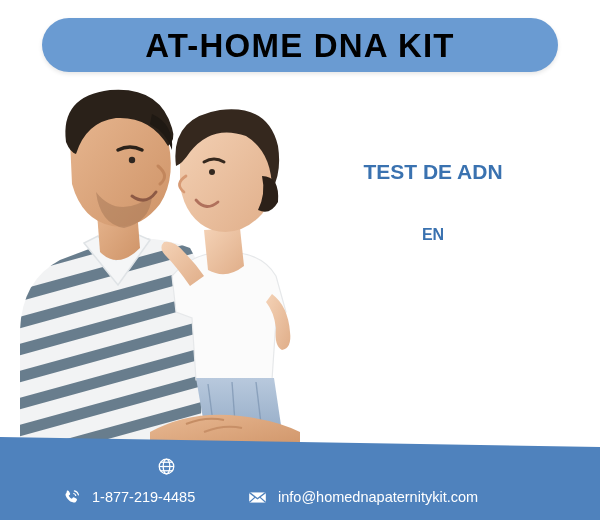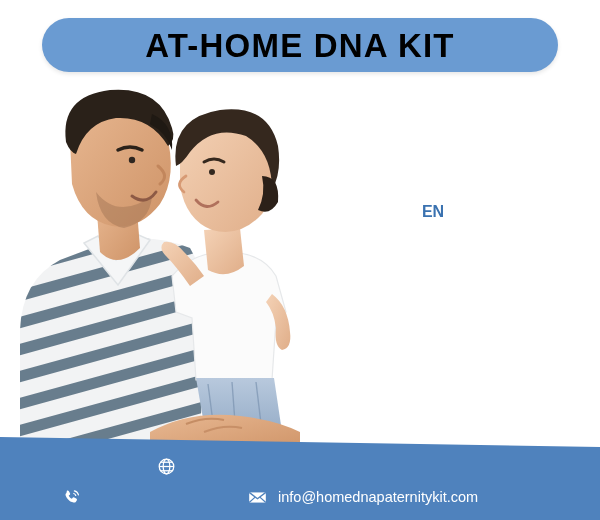--- a/index.html
+++ b/index.html
@@ -201,20 +201,21 @@
 
       <path d="M186 96 Q174 104 184 112" stroke="#d79a74" stroke-width="2.8" fill="none" stroke-linecap="round"></path>
 
       <path d="M150 352 Q190 330 240 336 Q276 340 300 352 L300 372 L150 372 Z" fill="url(#skinA)"></path>
       <path d="M186 344 Q206 336 224 340" stroke="#b97f56" stroke-width="2" fill="none" opacity="0.7"></path>
       <path d="M204 352 Q224 344 242 348" stroke="#b97f56" stroke-width="2" fill="none" opacity="0.6"></path>
     </svg>
   </div>
 
   <div class="text-block">
+    <div class="text-line line-1">TEST DE ADN</div>
     <div class="text-line line-2">EN</div>
   </div>
 
   <div class="footer"></div>
   <div class="footer-rows">
 
     <div class="footer-row row-web">
       <span class="fi-icon">
         <svg width="19" height="19" viewBox="0 0 24 24" fill="none" stroke="#ffffff" stroke-width="1.6">
           <circle cx="12" cy="12" r="9.2"></circle>
@@ -227,20 +228,21 @@
     </div>
 
     <div class="footer-row row-phone">
       <span class="fi-icon">
         <svg width="19" height="19" viewBox="0 0 24 24">
           <path d="M6.2 3.4c.9-.6 2 -.3 2.5.6l1.4 2.5c.4.8.2 1.8-.6 2.3l-1 .7c.6 1.9 2.1 3.4 4 4l.7-1c.5-.8 1.5-1 2.3-.6l2.5 1.4c.9.5 1.2 1.6.6 2.5l-1 1.5c-.7 1-2 1.4-3.2 1C10 17.8 6.2 14 4.6 9.6c-.4-1.2 0-2.5 1-3.2z" fill="#ffffff"></path>
           <path d="M15.6 3.6c2.6.6 4.6 2.6 5.2 5.2" stroke="#ffffff" stroke-width="1.5" fill="none" stroke-linecap="round"></path>
           <path d="M14.9 6.9c1.2.4 2.1 1.3 2.5 2.5" stroke="#ffffff" stroke-width="1.5" fill="none" stroke-linecap="round"></path>
         </svg>
       </span>
+      <span class="fi-text">1-877-219-4485</span>
     </div>
 
     <div class="footer-row row-mail">
       <span class="fi-icon">
         <svg width="21" height="21" viewBox="0 0 24 24">
           <path d="M2.5 6.2h19v11.6h-19z" fill="#ffffff"></path>
           <path d="M2.5 6.2 12 13.4l9.5-7.2" fill="none" stroke="#4f82bd" stroke-width="1.6"></path>
           <path d="M2.5 17.8 9.3 11.6M21.5 17.8 14.7 11.6" fill="none" stroke="#4f82bd" stroke-width="1.4"></path>
         </svg>
       </span>

